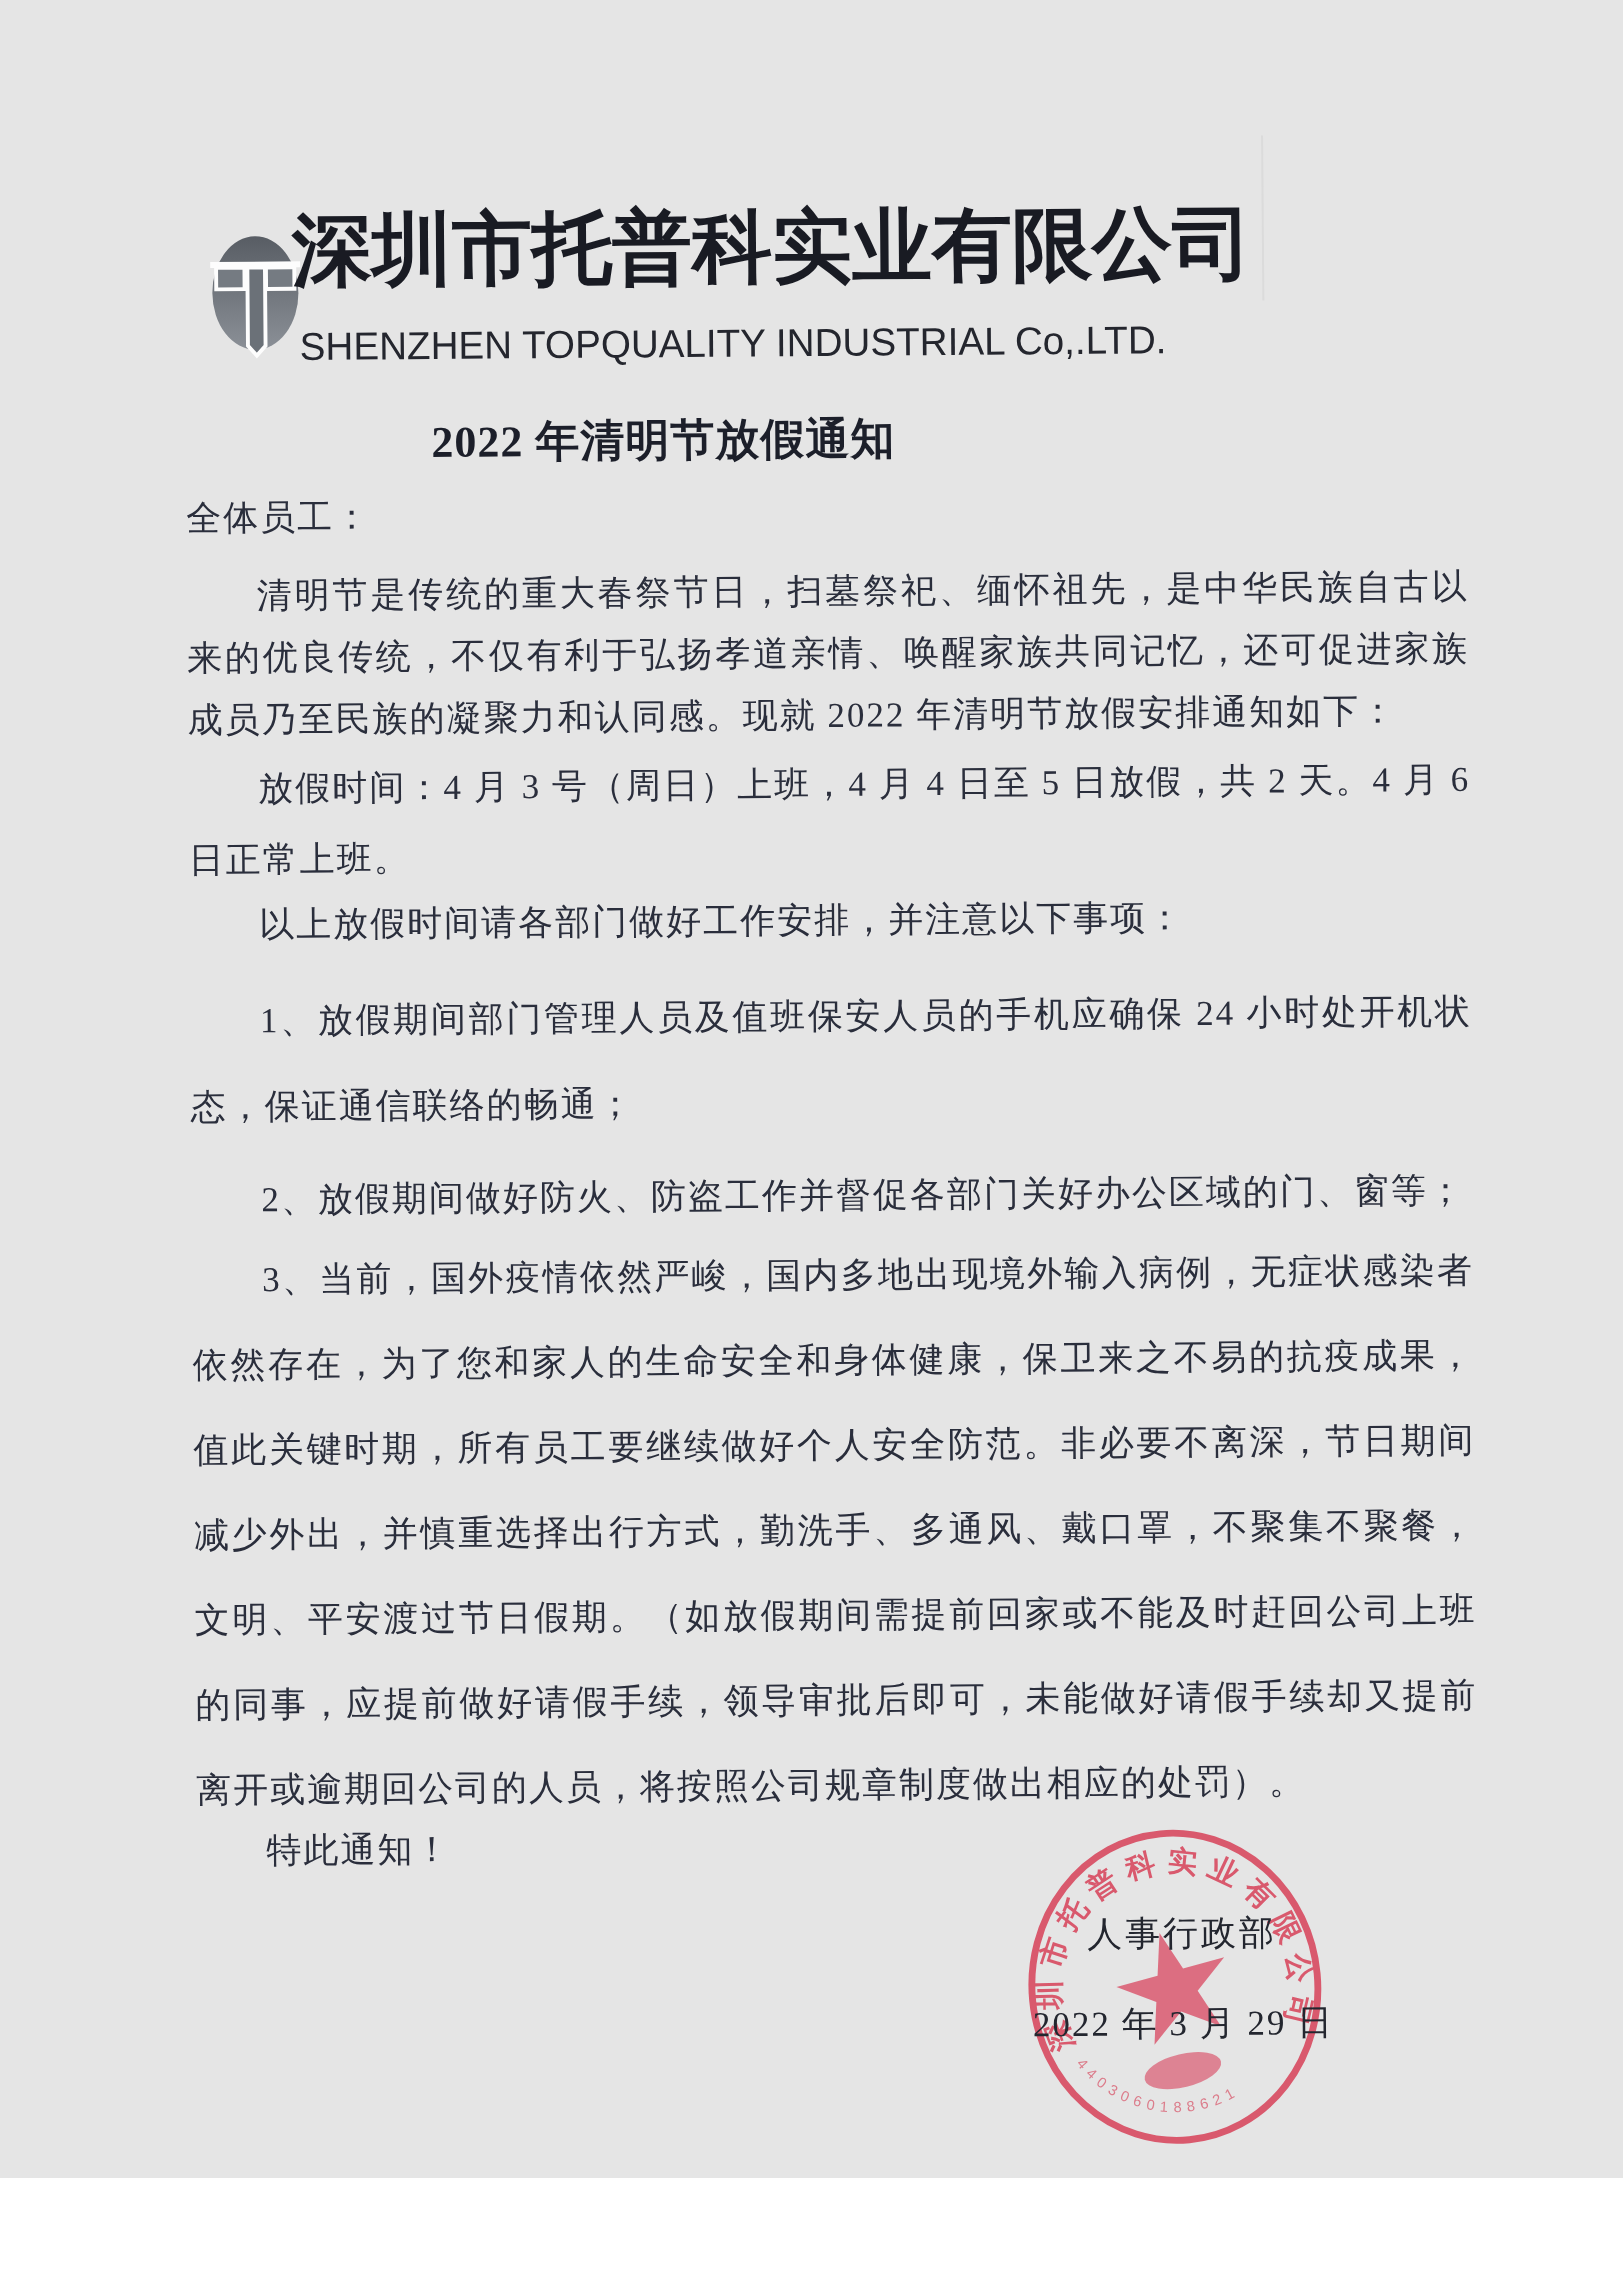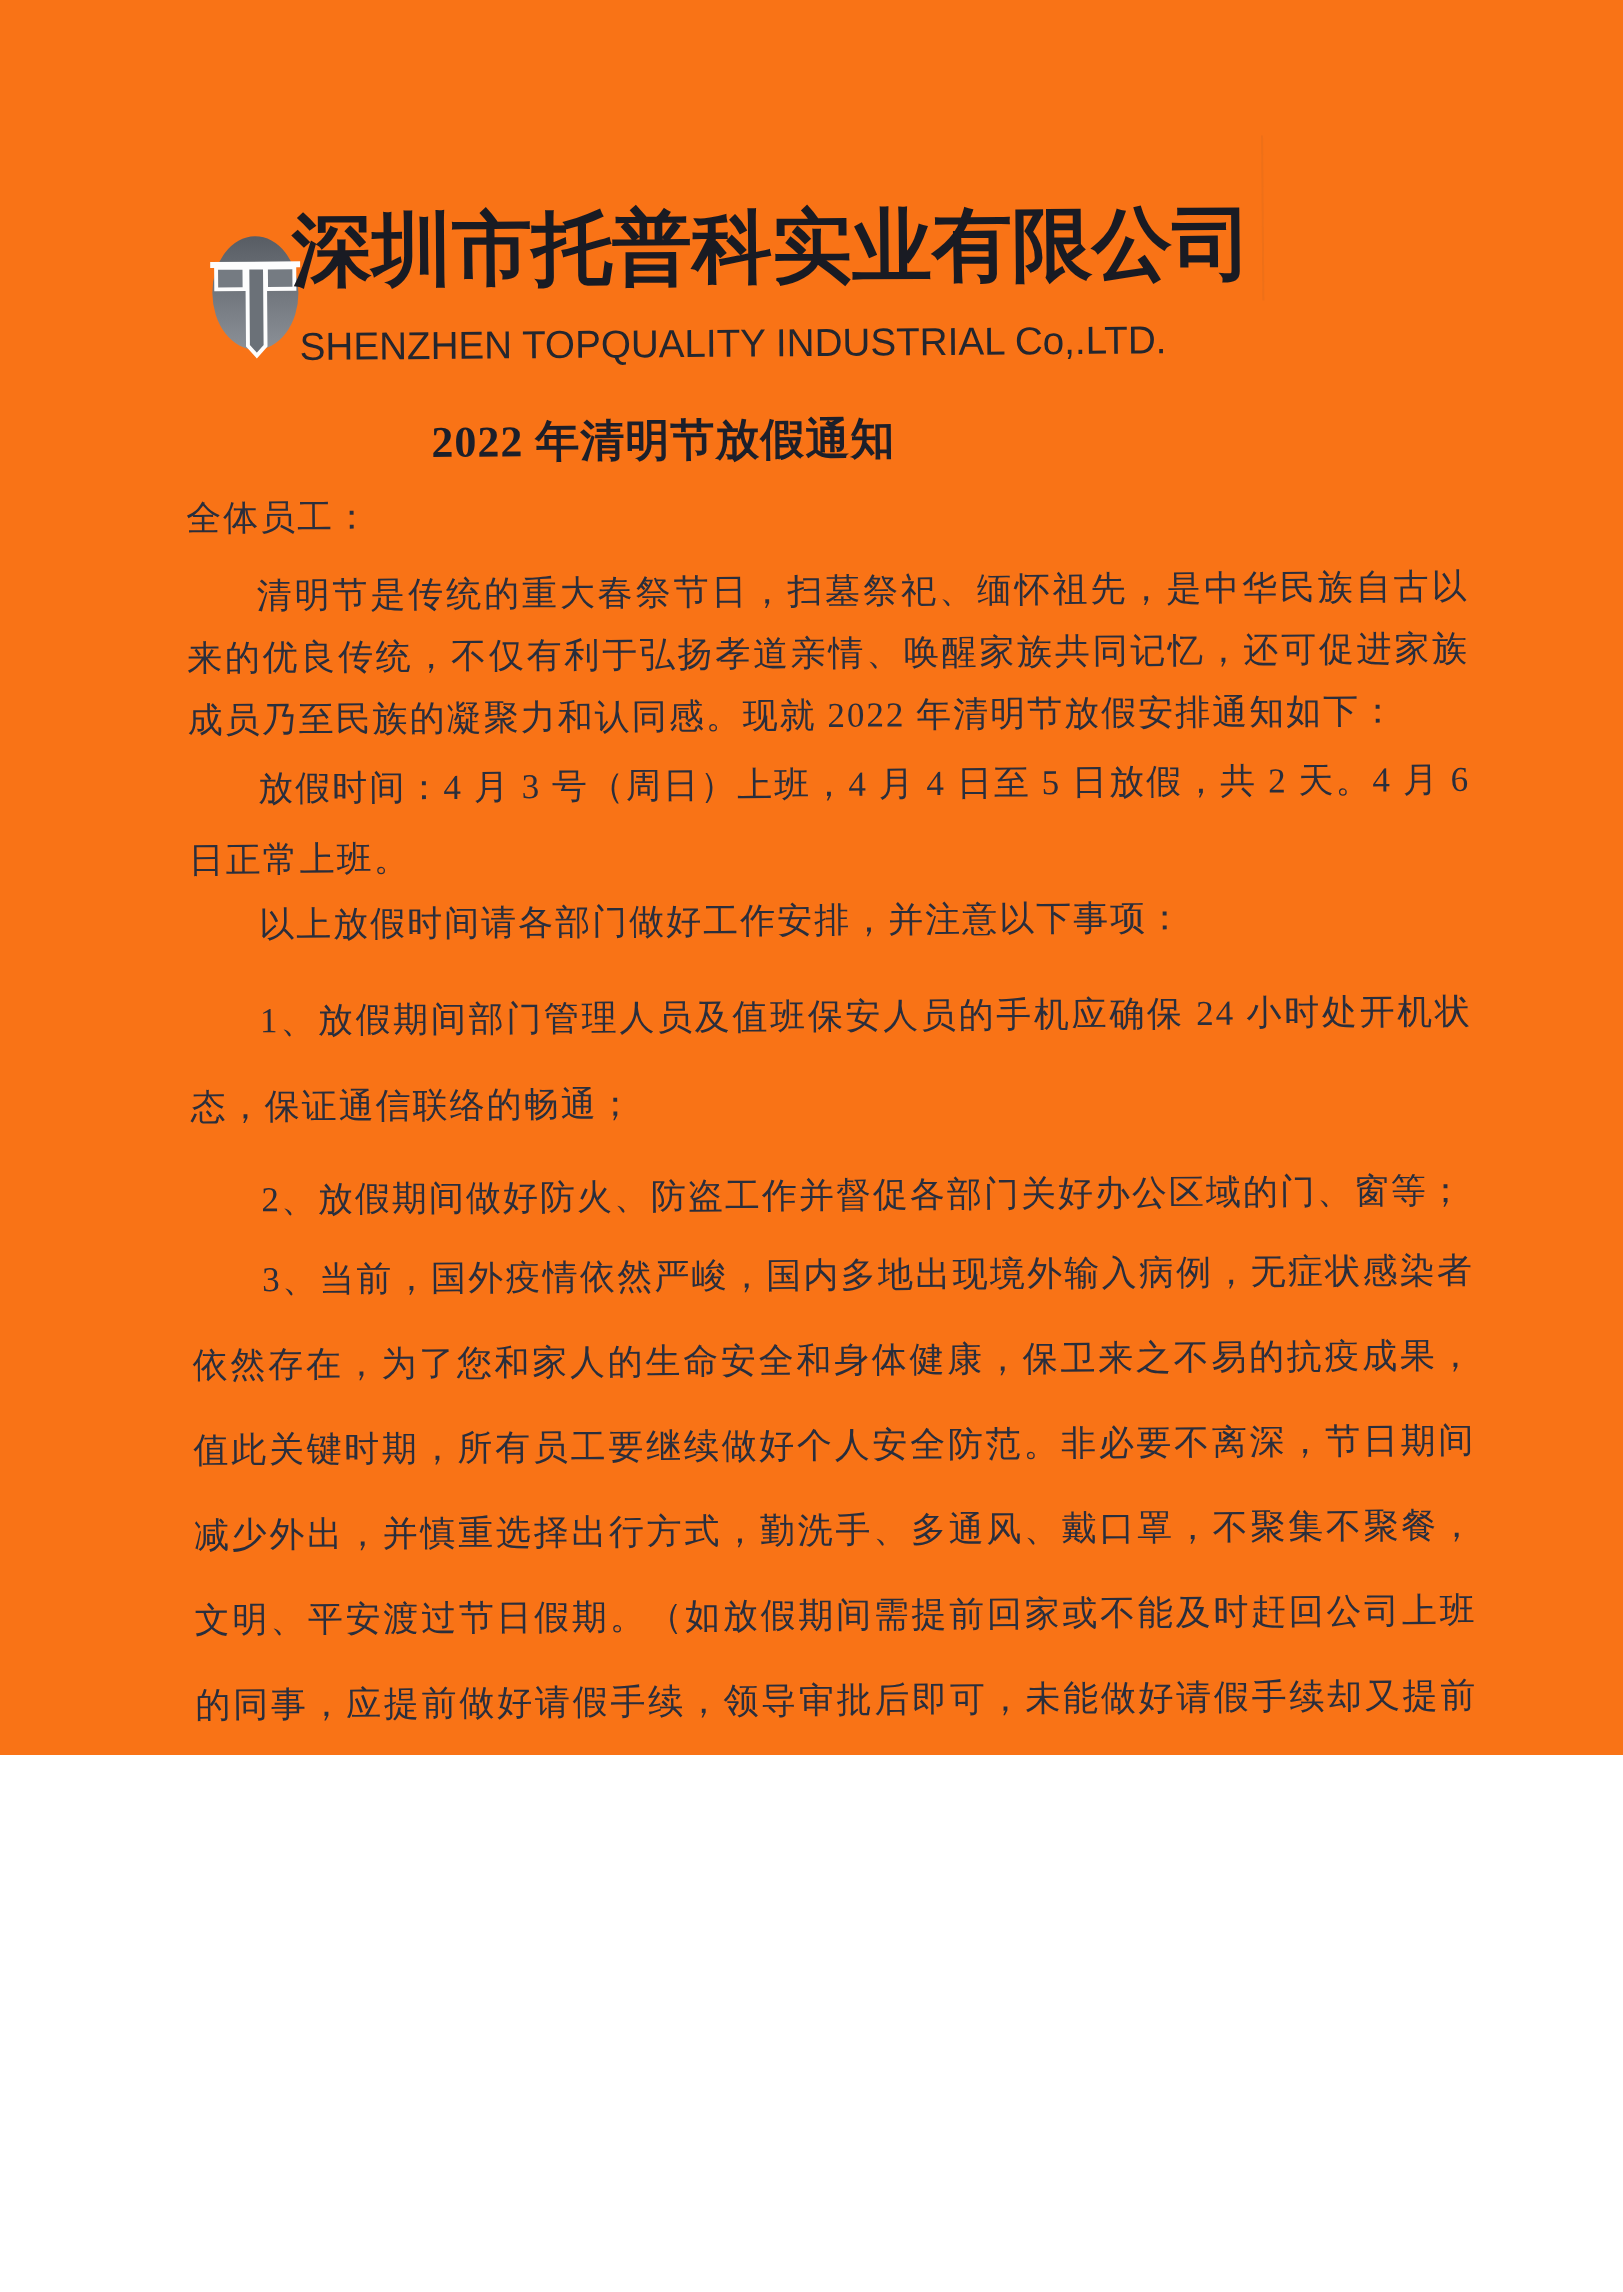--- a/index.html
+++ b/index.html
@@ -1,18 +1,18 @@
 <!DOCTYPE html>
 <html><head>
 <meta charset="utf-8">
 <style>
   html,body { margin:0; padding:0; background:#ffffff; }
   .page {
-    position:relative; width:1623px; height:1755px;
-    background:#f97316; overflow:hidden;
+    position:relative; width:1623px; height:2178px;
+    background:#e5e5e5; overflow:hidden;
     font-family:"Liberation Serif","DejaVu Serif",serif;
     color:#272b38;
   }
   .scan { position:absolute; inset:0; transform:rotate(-0.45deg); transform-origin:50% 0; }
 
   
   .logo { position:absolute; left:206px; top:228px; width:102px; height:131px; }
   .company-cn {
     position:absolute; left:290px; top:194px; font-size:80px; letter-spacing:0px;
     color:#191b23; white-space:nowrap; font-weight:600;

